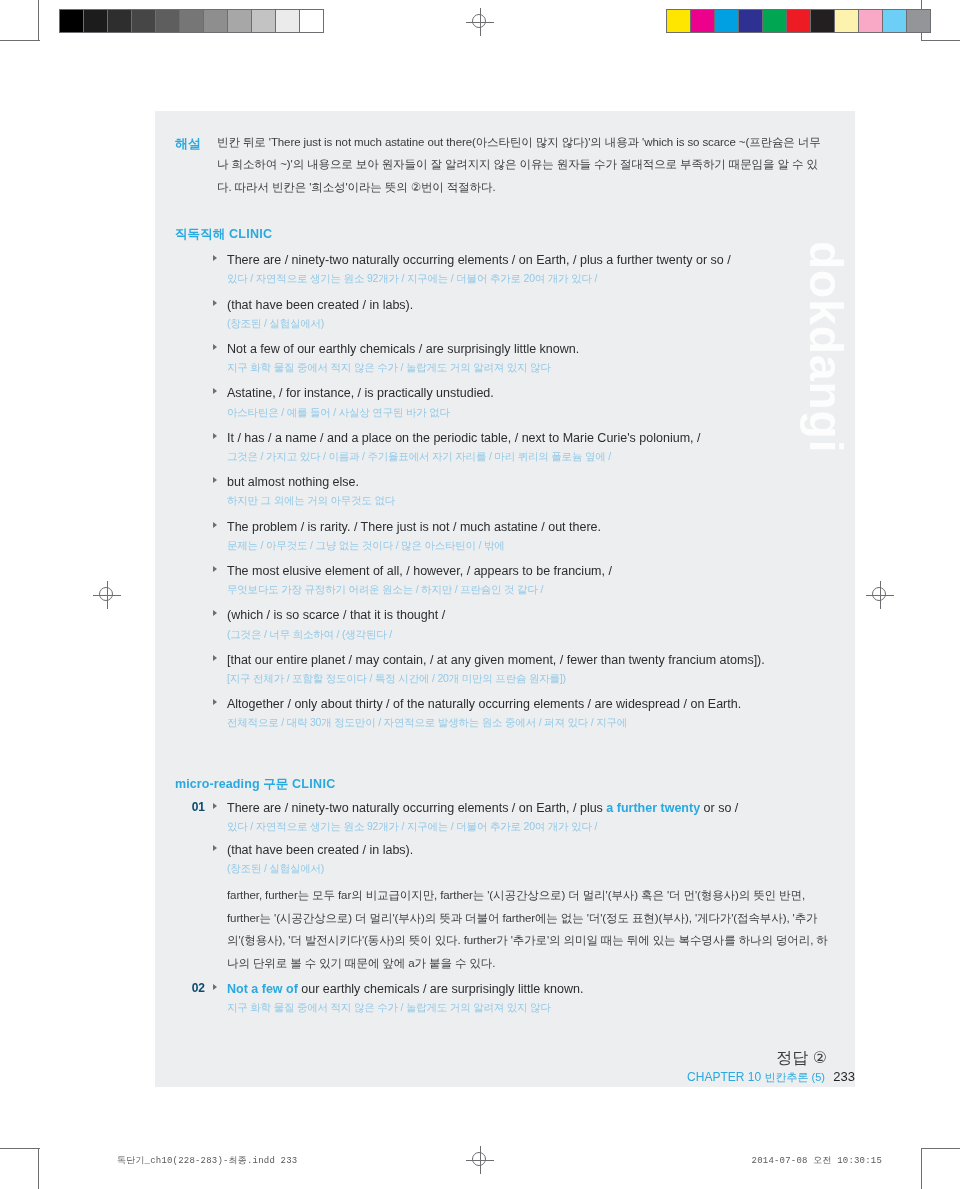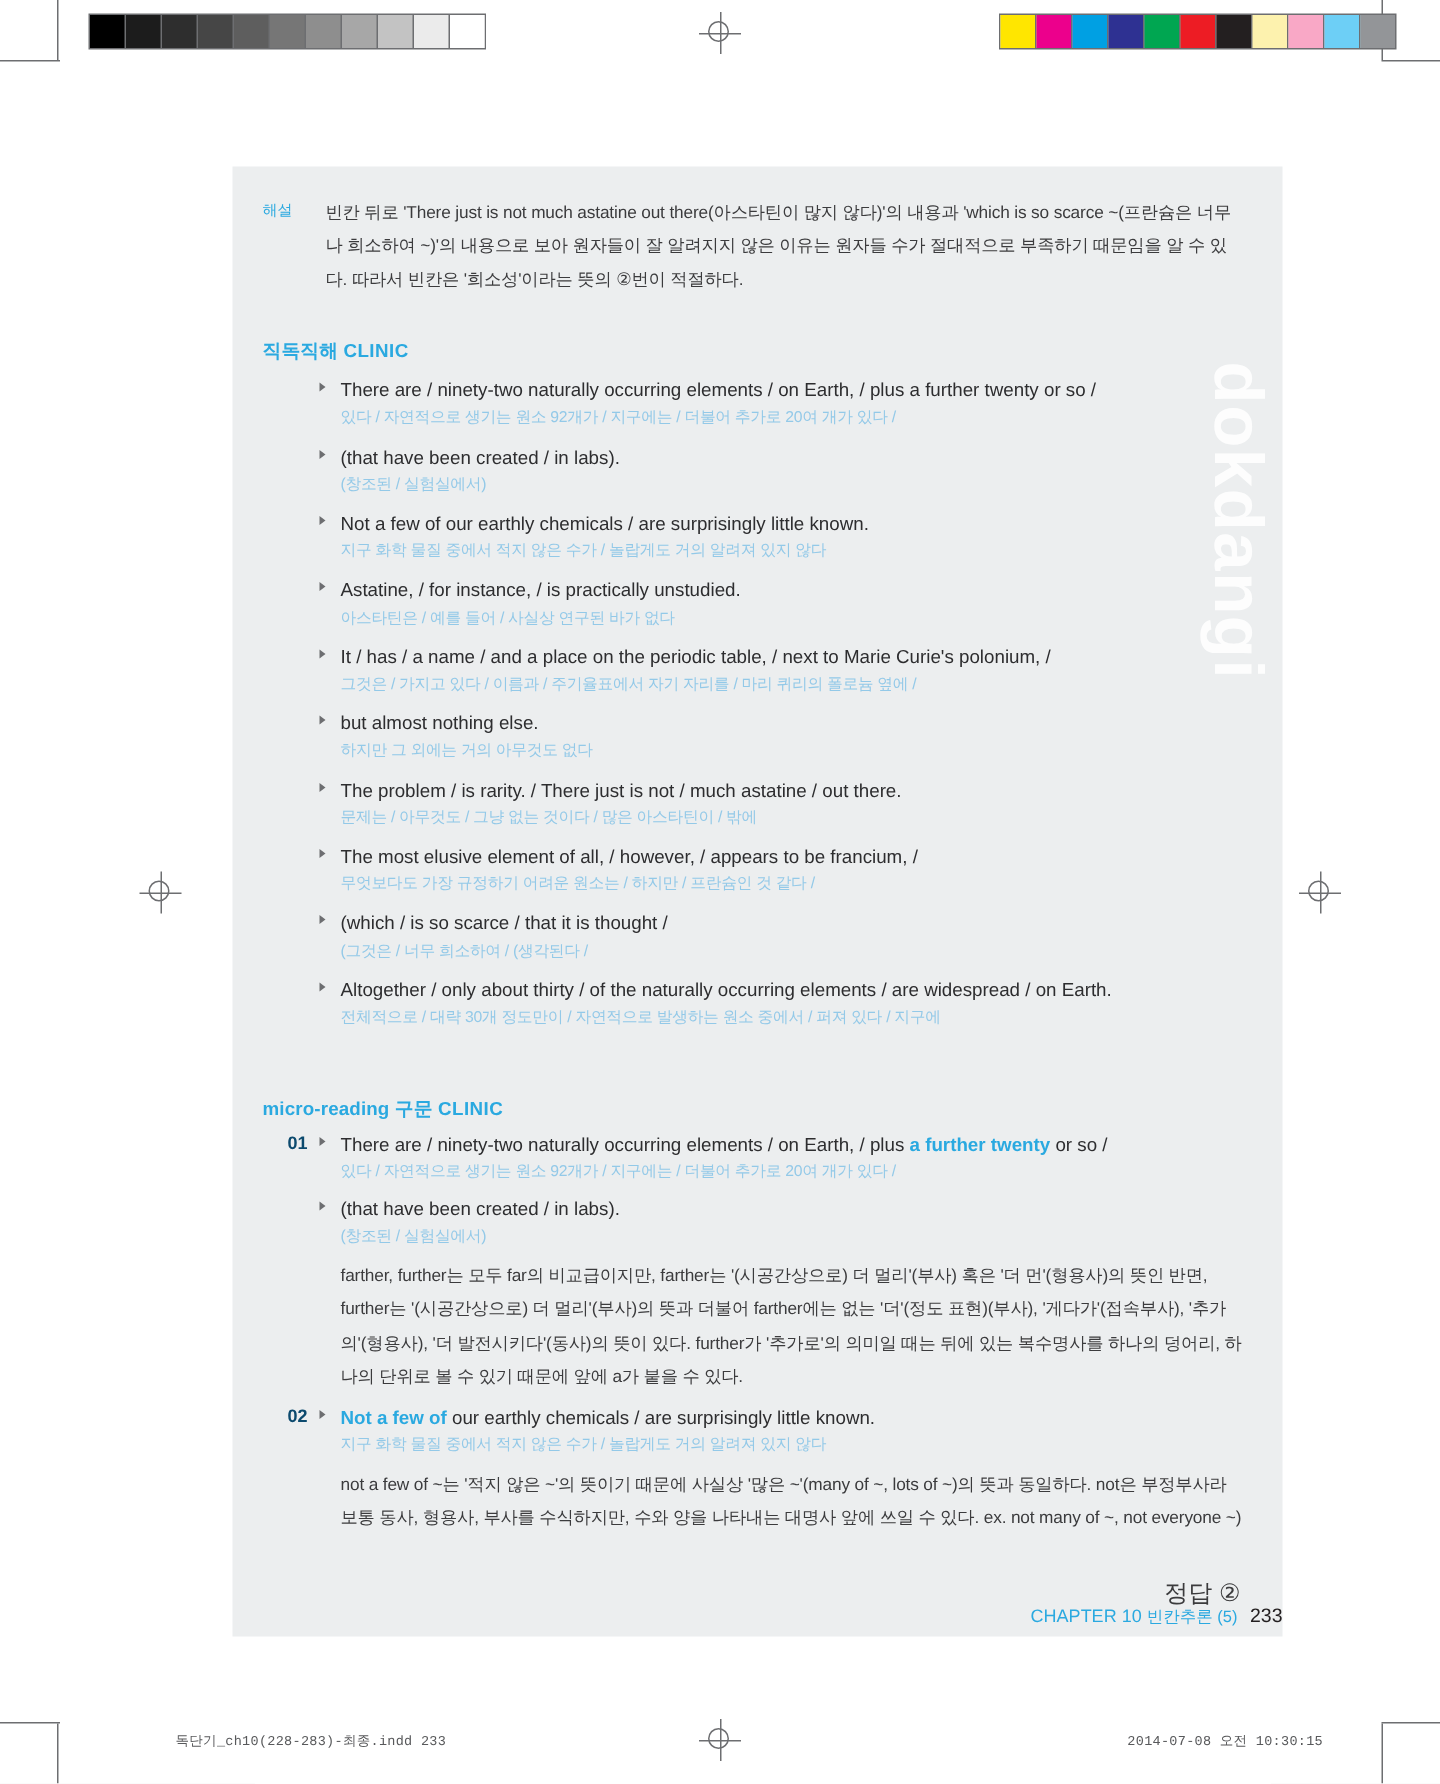--- a/index.html
+++ b/index.html
@@ -79,22 +79,22 @@
   }
 
   
   .haesul {
     display: flex;
     padding: 20px 24px 6px 20px;
   }
   .haesul-tag {
     flex: 0 0 auto;
     width: 42px;
-    font-size: 10px;
-    font-weight: normal;
+    font-size: 13px;
+    font-weight: bold;
     color: #2aa9e0;
     line-height: 1.85;
     padding-top: 1px;
   }
   .haesul-body {
     flex: 1 1 auto;
     font-size: 11.5px;
     line-height: 1.95;
     color: #3b3b3d;
     letter-spacing: -0.1px;
@@ -332,20 +332,25 @@
       </div>
       <div class="line-item">
         <span class="bullet"></span>
         <div class="en">The most elusive element of all, / however, / appears to be francium, /</div>
         <div class="ko-gloss">무엇보다도 가장 규정하기 어려운 원소는 / 하지만 / 프란슘인 것 같다 /</div>
       </div>
       <div class="line-item">
         <span class="bullet"></span>
         <div class="en">(which / is so scarce / that it is thought /</div>
         <div class="ko-gloss">(그것은 / 너무 희소하여 / (생각된다 /</div>
+      </div>
+      <div class="line-item">
+        <span class="bullet"></span>
+        <div class="en">[that our entire planet / may contain, / at any given moment, / fewer than twenty francium atoms]).</div>
+        <div class="ko-gloss">[지구 전체가 / 포함할 정도이다 / 특정 시간에 / 20개 미만의 프란슘 원자를])</div>
       </div>
       <div class="line-item">
         <span class="bullet"></span>
         <div class="en">Altogether / only about thirty / of the naturally occurring elements / are widespread / on Earth.</div>
         <div class="ko-gloss">전체적으로 / 대략 30개 정도만이 / 자연적으로 발생하는 원소 중에서 / 퍼져 있다 / 지구에</div>
       </div>
     </div>
 
   <div class="sec-head" style="padding-top:26px;">
     <span>micro-reading</span>
@@ -371,21 +376,20 @@
         </div>
       </div>
       <div class="micro-item">
         <div class="micro-num">02</div>
         <div class="micro-lines">
           <div class="line-item">
             <span class="bullet"></span>
             <div class="en"><span></span><b>Not a few of</b><span> our earthly chemicals / are surprisingly little known.</span></div>
             <div class="ko-gloss">지구 화학 물질 중에서 적지 않은 수가 / 놀랍게도 거의 알려져 있지 않다</div>
           </div>
-          <div class="note-para">not a few of ~는 '적지 않은 ~'의 뜻이기 때문에 사실상 '많은 ~'(many of ~, lots of ~)의 뜻과 동일하다. not은 부정부사라 보통 동사, 형용사, 부사를 수식하지만, 수와 양을 나타내는 대명사 앞에 쓰일 수 있다. ex. not many of ~, not everyone ~)</div>
         </div>
       </div>
     </div>
 
   <div class="answer-row">
     <span>정답</span>
     <span>②</span>
   </div>
 </div>
 

